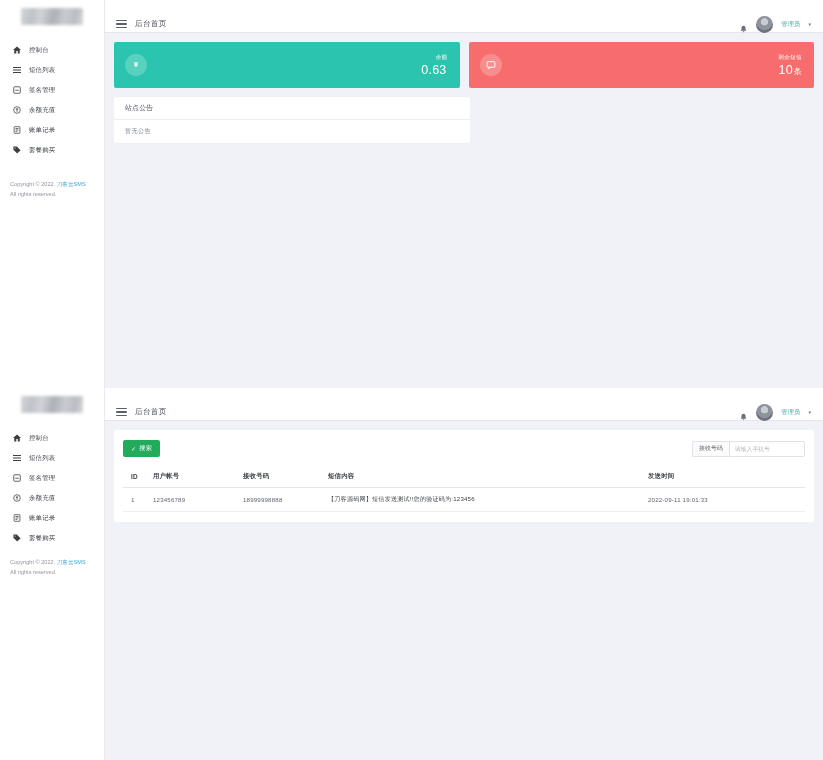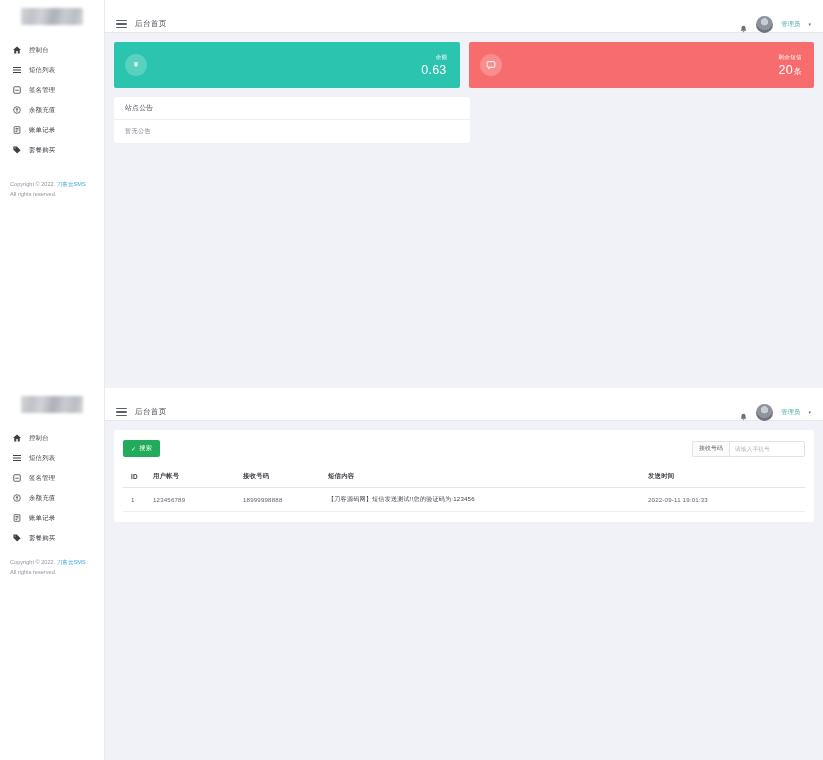--- a/index.html
+++ b/index.html
@@ -250,21 +250,21 @@
 
       <div class="card" style="background:#f76d6d">
         <span class="card-icon">
           <svg width="10" height="10" viewBox="0 0 16 16" fill="none" stroke="#fff" stroke-width="1.5">
               <rect x="1.8" y="2.6" width="12.4" height="9" rx="1.4"></rect>
               <path d="M5.2 11.6 4.2 14l3-2.4"></path>
             </svg>
         </span>
         <div class="card-text">
           <div class="card-label">剩余短信</div>
-          <div class="card-value"><span>20</span><span class="unit">条</span></div>
+          <div class="card-value"><span>10</span><span class="unit">条</span></div>
         </div>
       </div>
 
 
     </div>
 
     <section class="panel">
       <div class="panel-head">站点公告</div>
       <div class="panel-body">暂无公告</div>
     </section>

